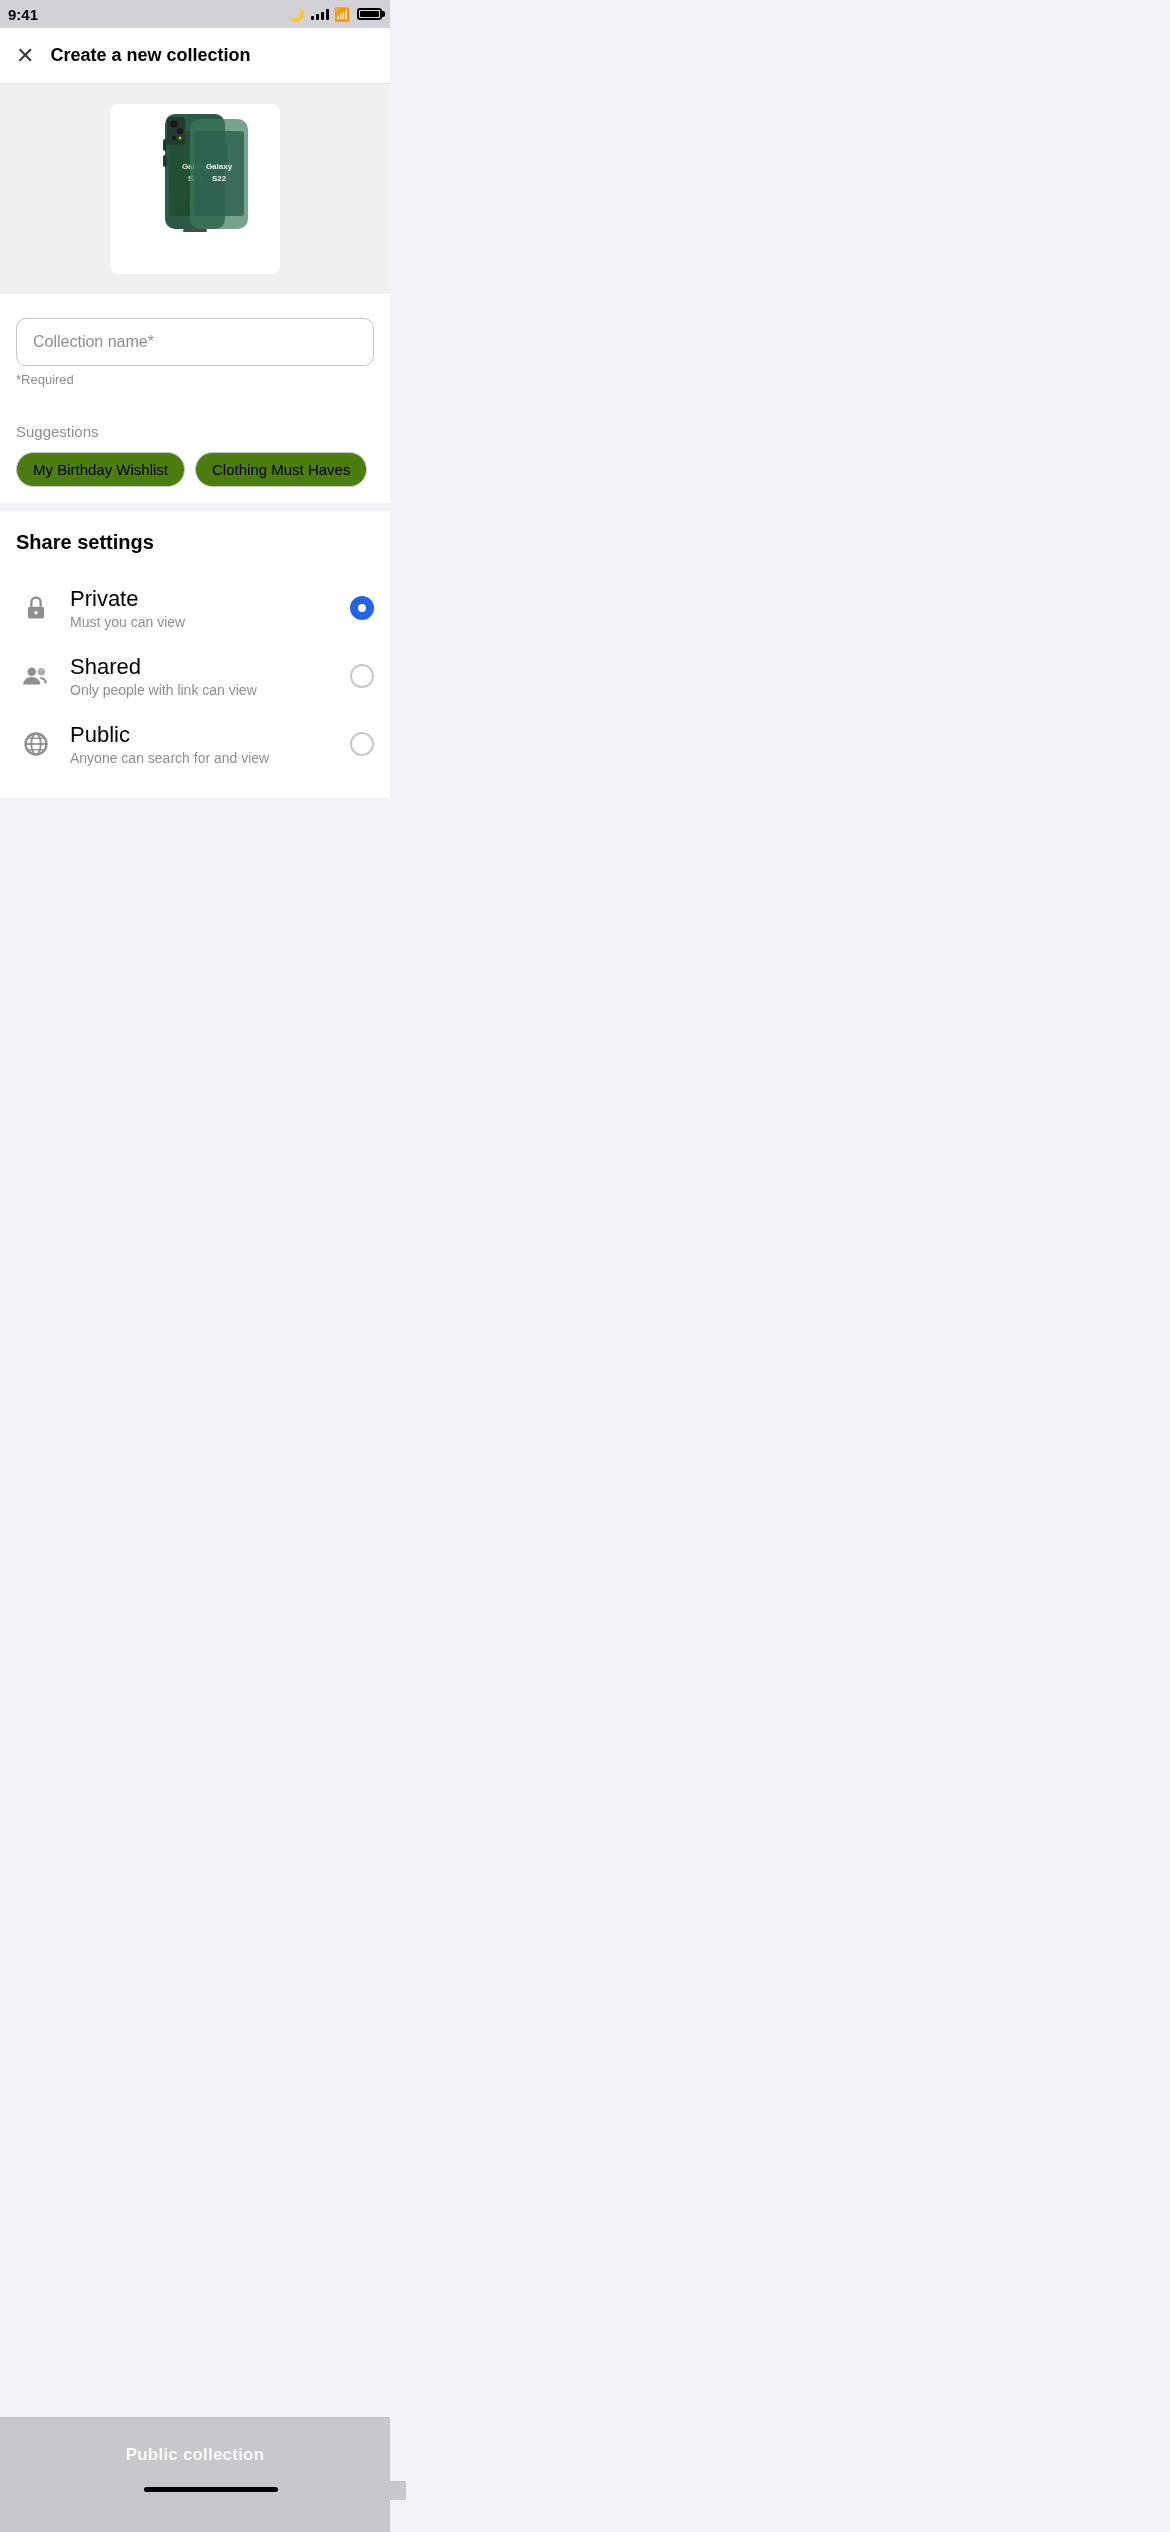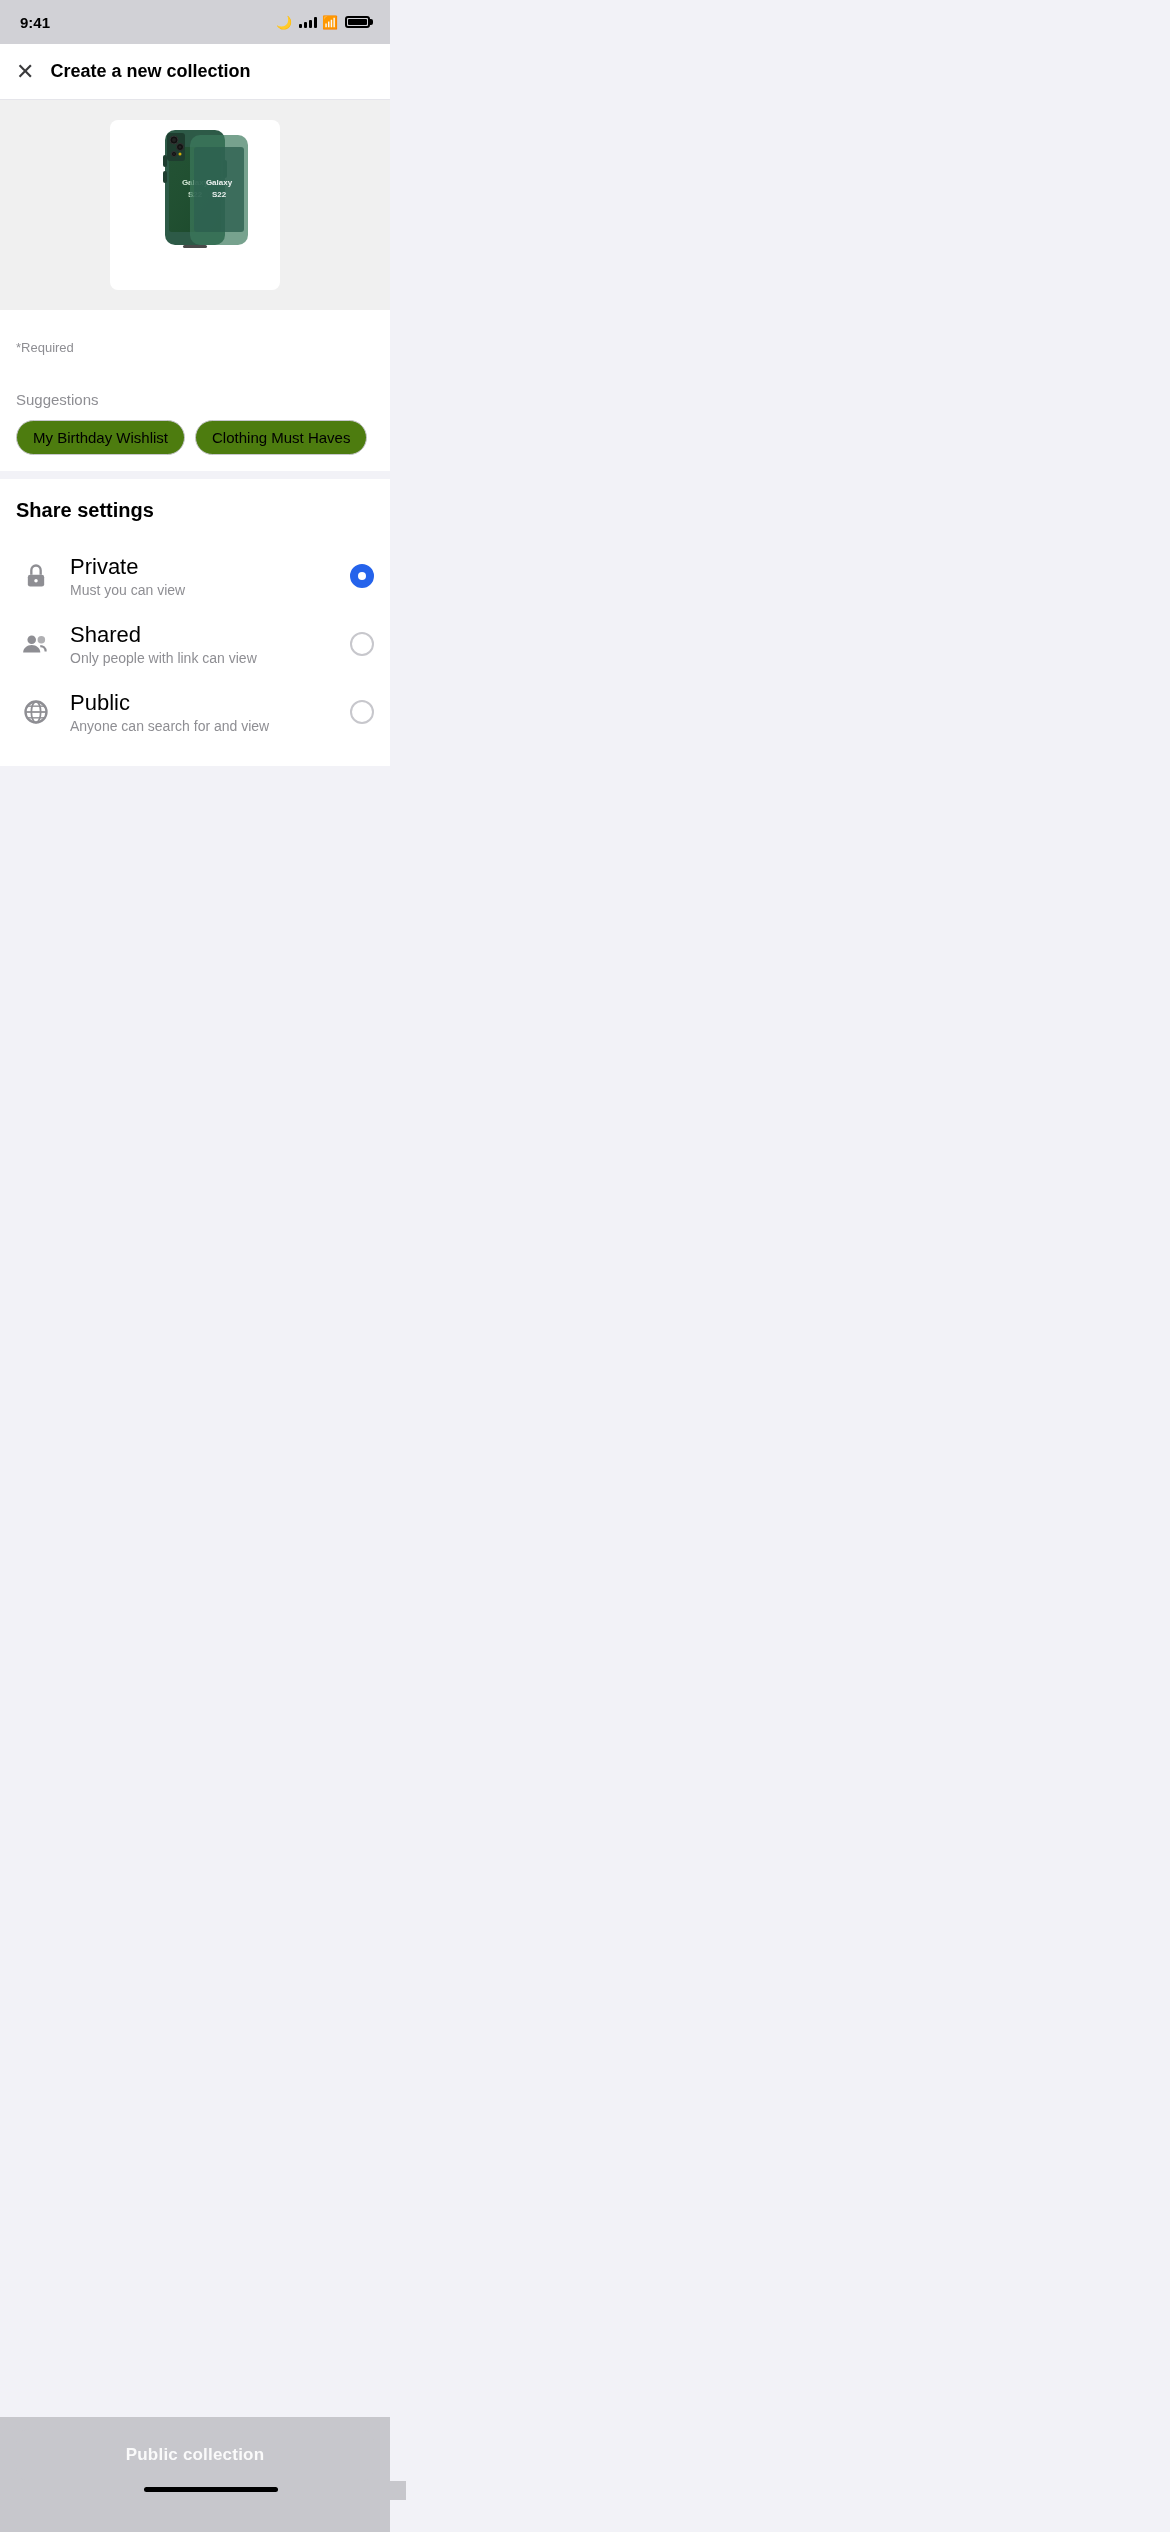--- a/index.html
+++ b/index.html
@@ -10,25 +10,25 @@
       background: #f2f2f7;
       width: 390px;
       min-height: 844px;
       overflow-x: hidden;
       position: relative;
     }
 
     
     .status-bar {
       background: #d1d1d6;
-      height: 44px;
+      height: 28px;
       display: flex;
       align-items: center;
       justify-content: space-between;
-      padding: 0 20px;
+      padding: 0 8px;
     }
     .status-time {
       font-size: 15px;
       font-weight: 600;
       color: #000;
     }
     .status-icons {
       display: flex;
       align-items: center;
       gap: 6px;
@@ -344,20 +344,21 @@
         <linearGradient id="greenGrad" x1="0%" y1="0%" x2="100%" y2="100%">
           <stop offset="0%" style="stop-color:#4CAF50;stop-opacity:0.3"></stop>
           <stop offset="100%" style="stop-color:#1B5E20;stop-opacity:0.5"></stop>
         </linearGradient>
       </defs>
     </svg>
   </div>
 </div>
 
 <div class="form-area">
+  <input type="text" class="collection-input" placeholder="Collection name*" style="">
   <p class="required-label">*Required</p>
 </div>
 
 <div class="suggestions-section">
   <p class="suggestions-label">Suggestions</p>
   <div class="suggestions-list">
     <button class="suggestion-chip">My Birthday Wishlist</button>
     <button class="suggestion-chip">Clothing Must Haves</button>
 
   </div>

